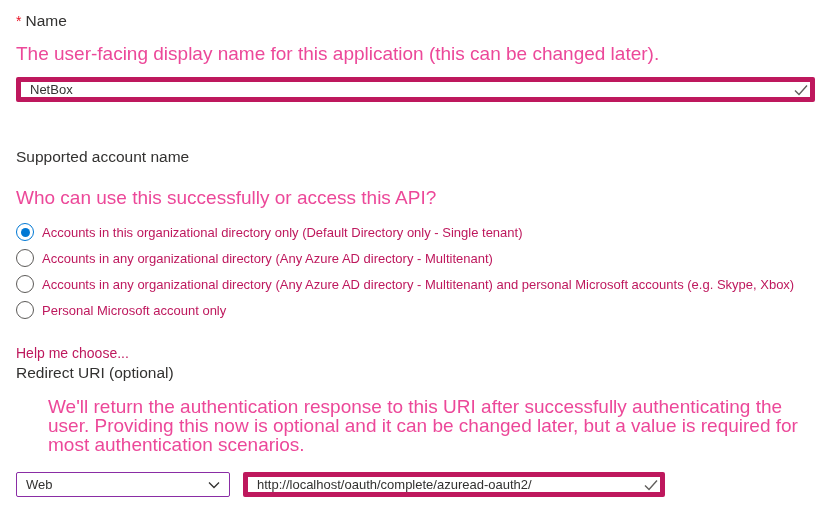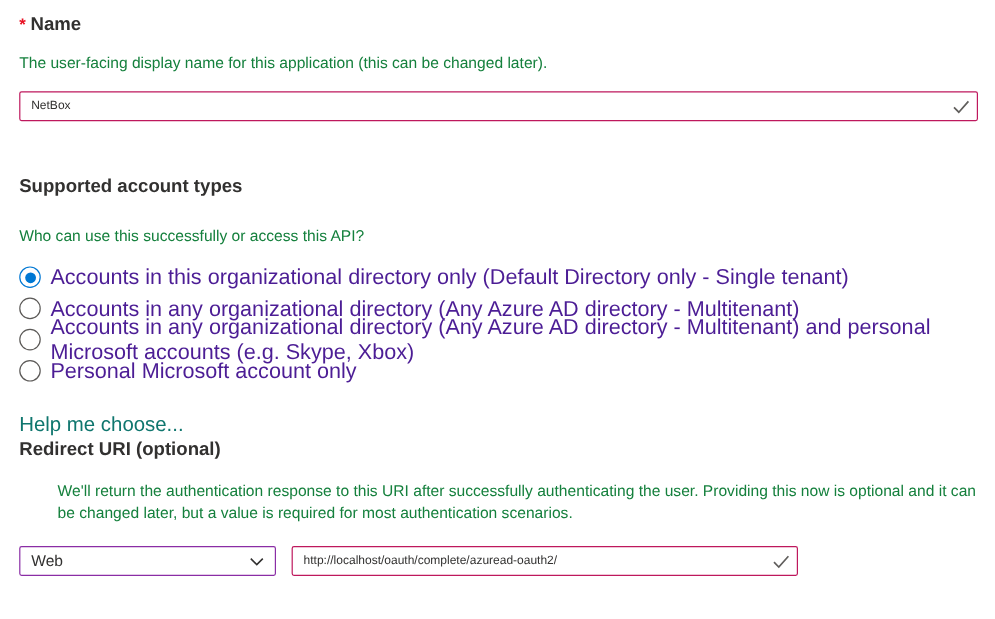--- a/index.html
+++ b/index.html
@@ -6,43 +6,43 @@
   html, body { width: 829px; height: 516px; background: #ffffff; overflow: hidden; }
   body {
     font-family: "Liberation Sans", sans-serif;
     color: #323130;
     -webkit-font-smoothing: antialiased;
   }
   .page { padding: 10px 14px 0 16px; width: 829px; }
 
   .section-title {
     font-size: 15.5px;
-    font-weight: 700;
+    font-weight: 400;
     color: #323130;
     line-height: 21px;
   }
   .required-star { color: #e81123; margin-right: 4px; font-size: 14px; }
 
   .body-text {
-    font-size: 13px;
+    font-size: 19px;
     line-height: 19px;
-    color: #15803d;
+    color: #ec4899;
   }
 
   
   .name-title-row { margin-top: 0; }
   .name-desc { margin-top: 12px; }
   .field-wrap { position: relative; margin-top: 14px; }
   .text-input {
     width: 100%;
     height: 25px;
-    border: 1px solid #be185d;
+    border: 5px solid #be185d;
     border-radius: 2px;
     font-family: "Liberation Sans", sans-serif;
-    font-size: 10px;
+    font-size: 13px;
     color: #323130;
     padding: 0 28px 0 9px;
     outline: none;
     background: #fff;
   }
   .check-icon {
     position: absolute;
     right: 7px;
     top: 50%;
     transform: translateY(-50%);
@@ -74,27 +74,27 @@
   .radio-row.selected .radio-circle { border-color: #0078d4; }
   .radio-row.selected .radio-circle::after {
     content: "";
     position: absolute;
     left: 50%; top: 50%;
     width: 9px; height: 9px;
     margin: -4.5px 0 0 -4.5px;
     border-radius: 50%;
     background: #0078d4;
   }
-  .radio-label { font-size: 18px; color: #4c1d95; }
+  .radio-label { font-size: 13px; color: #be185d; }
 
   .help-link {
     display: inline-block;
     margin-top: 22px;
-    font-size: 17px;
-    color: #0f766e;
+    font-size: 14px;
+    color: #be185d;
     text-decoration: none;
     cursor: pointer;
   }
 
   
   .redirect-title { }
   .redirect-desc { margin-top: 14px; max-width: 799px; margin-left: 32px; }
   .redirect-row {
     margin-top: 18px;
     display: flex;
@@ -135,21 +135,21 @@
   </div>
   <div class="body-text name-desc">The user-facing display name for this application (this can be changed later).</div>
   <div class="field-wrap">
     <input type="text" class="text-input" value="NetBox" style="">
     <svg class="check-icon" viewBox="0 0 14 12">
       <polyline points="1,6.5 5,10.5 13,1.5" fill="none" stroke="#605e5c" stroke-width="1.4"></polyline>
     </svg>
   </div>
 
   
-  <div class="section-title accounts-title">Supported account types</div>
+  <div class="section-title accounts-title">Supported account name</div>
   <div class="body-text accounts-question">Who can use this successfully or access this API?</div>
 
   <div class="radio-group">
     <div class="radio-row selected">
       <span class="radio-circle"></span>
       <span class="radio-label">Accounts in this organizational directory only (Default Directory only - Single tenant)</span>
     </div>
     <div class="radio-row">
       <span class="radio-circle"></span>
       <span class="radio-label">Accounts in any organizational directory (Any Azure AD directory - Multitenant)</span>

